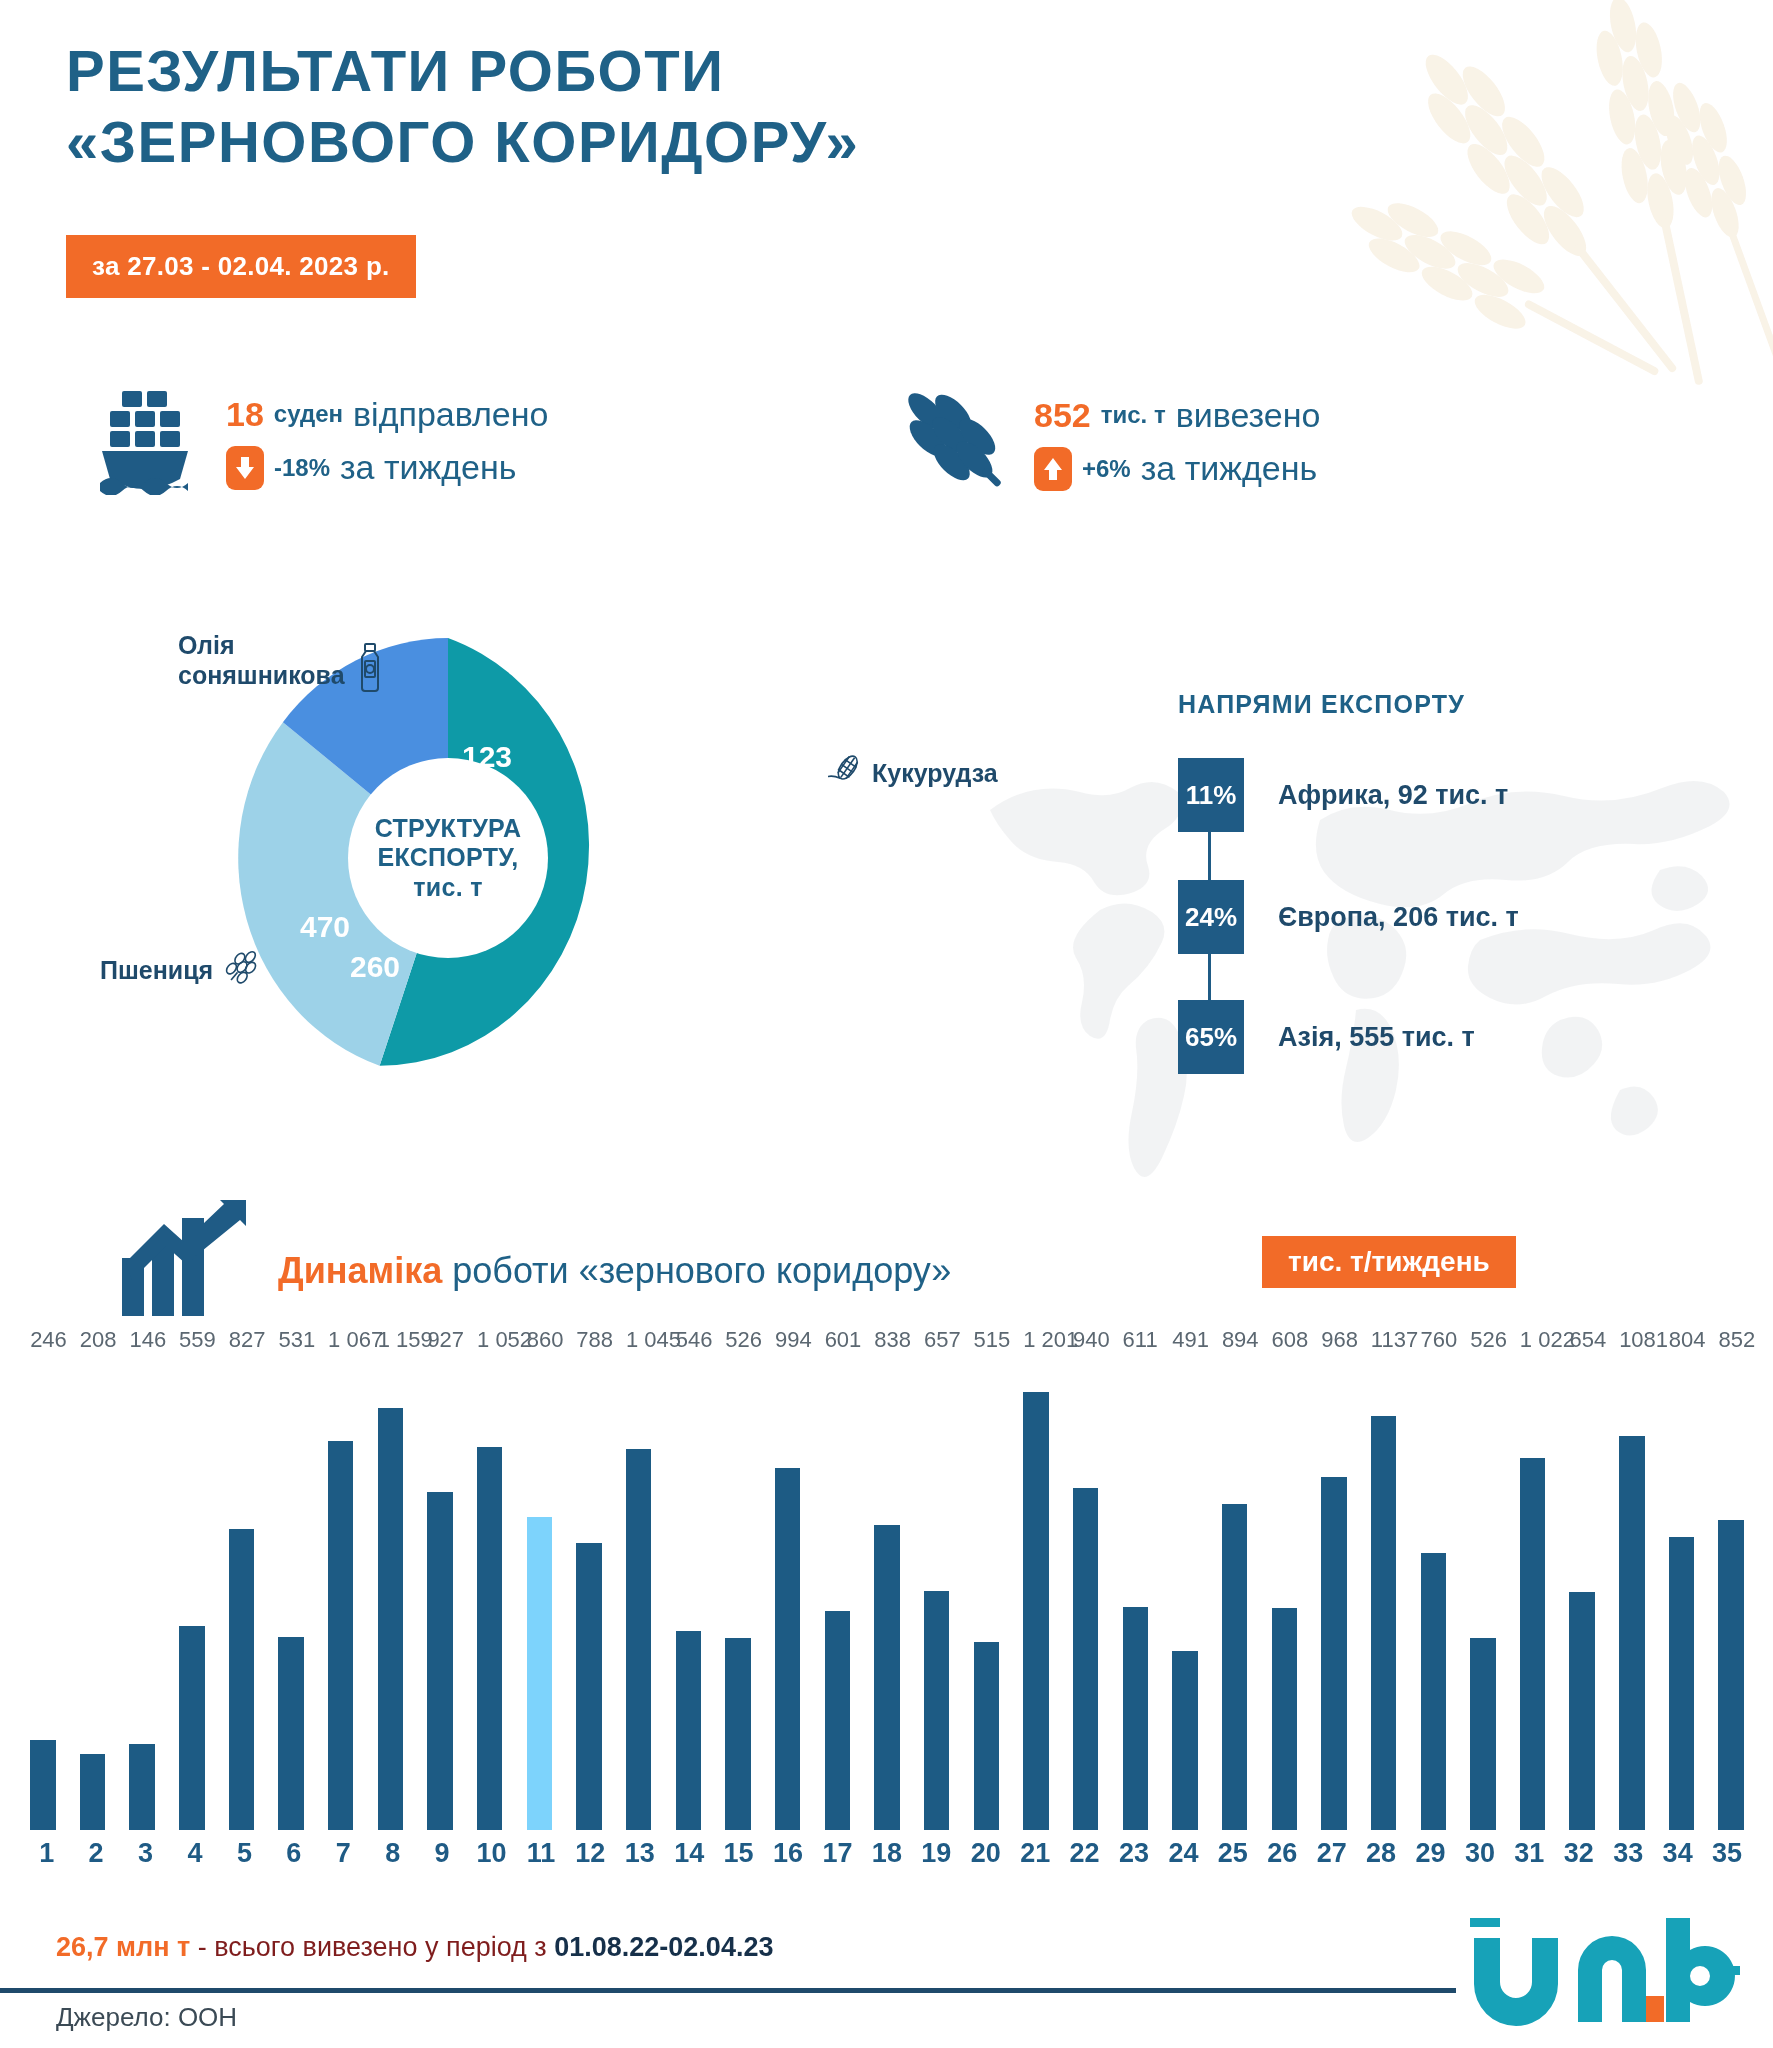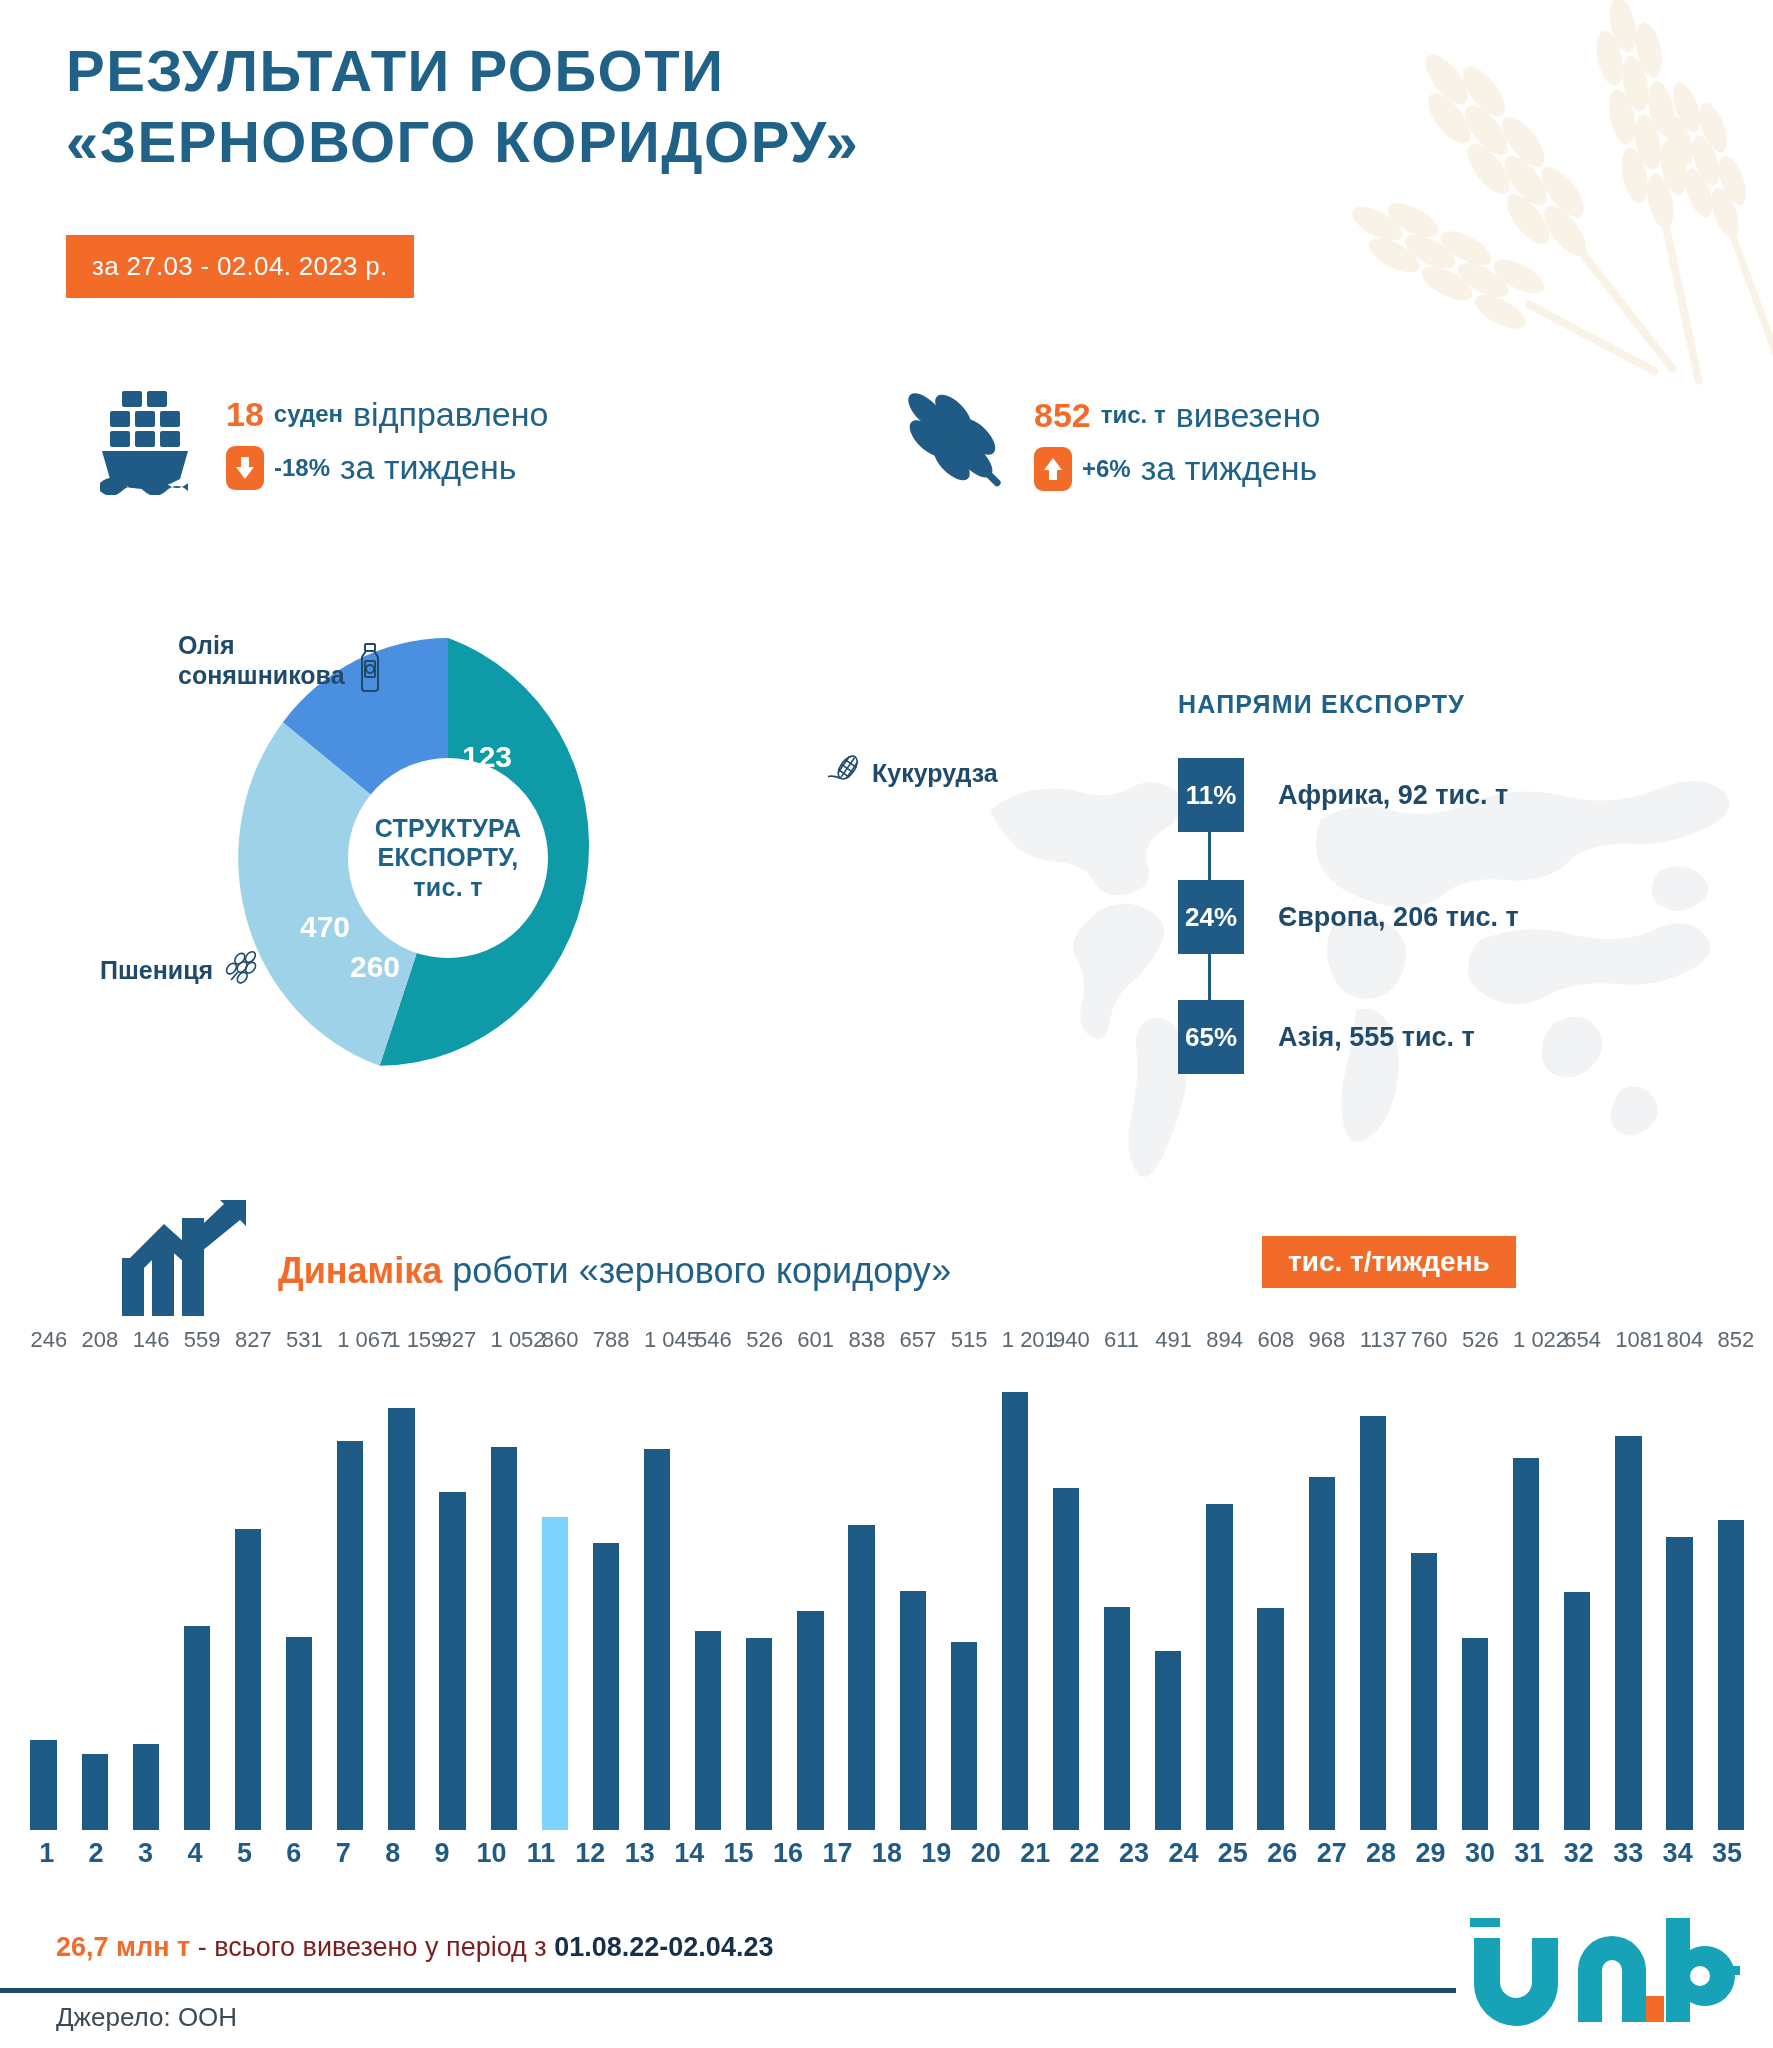--- a/index.html
+++ b/index.html
@@ -18,21 +18,21 @@
   .title {
     position:absolute; left:66px; top:36px;
     font-size:58px; font-weight:bold; letter-spacing:1.5px;
     color:#1f6187; line-height:1.22; text-transform:uppercase;
     font-family:"Liberation Sans", sans-serif;
   }
   .title .l2 { display:block; }
   .date-badge {
     position:absolute; left:66px; top:235px;
     background:#f26b28; color:#fff;
-    font-size:26px; font-weight:normal;
+    font-size:26px; font-weight:bold;
     padding:16px 26px 16px 26px;
     letter-spacing:.3px;
   }
 
   
   .kpi { position:absolute; display:flex; align-items:center; gap:22px; }
   .kpi-ship { left:100px; top:385px; }
   .kpi-wheat { left:900px; top:385px; }
   .kpi-icon { flex:0 0 auto; }
   .kpi-lines { display:flex; flex-direction:column; gap:12px; }
@@ -437,20 +437,25 @@
           <div class="bar" style="height: 42.3256%; background: rgb(29, 91, 132);">
             <div class="barval">546</div>
           </div>
         </div>
         <div class="barcol">
           <div class="bar" style="height: 40.7752%; background: rgb(29, 91, 132);">
             <div class="barval">526</div>
           </div>
         </div>
         <div class="barcol">
+          <div class="bar" style="height: 77.0543%; background: rgb(29, 91, 132);">
+            <div class="barval">994</div>
+          </div>
+        </div>
+        <div class="barcol">
           <div class="bar" style="height: 46.5891%; background: rgb(29, 91, 132);">
             <div class="barval">601</div>
           </div>
         </div>
         <div class="barcol">
           <div class="bar" style="height: 64.9612%; background: rgb(29, 91, 132);">
             <div class="barval">838</div>
           </div>
         </div>
         <div class="barcol">

